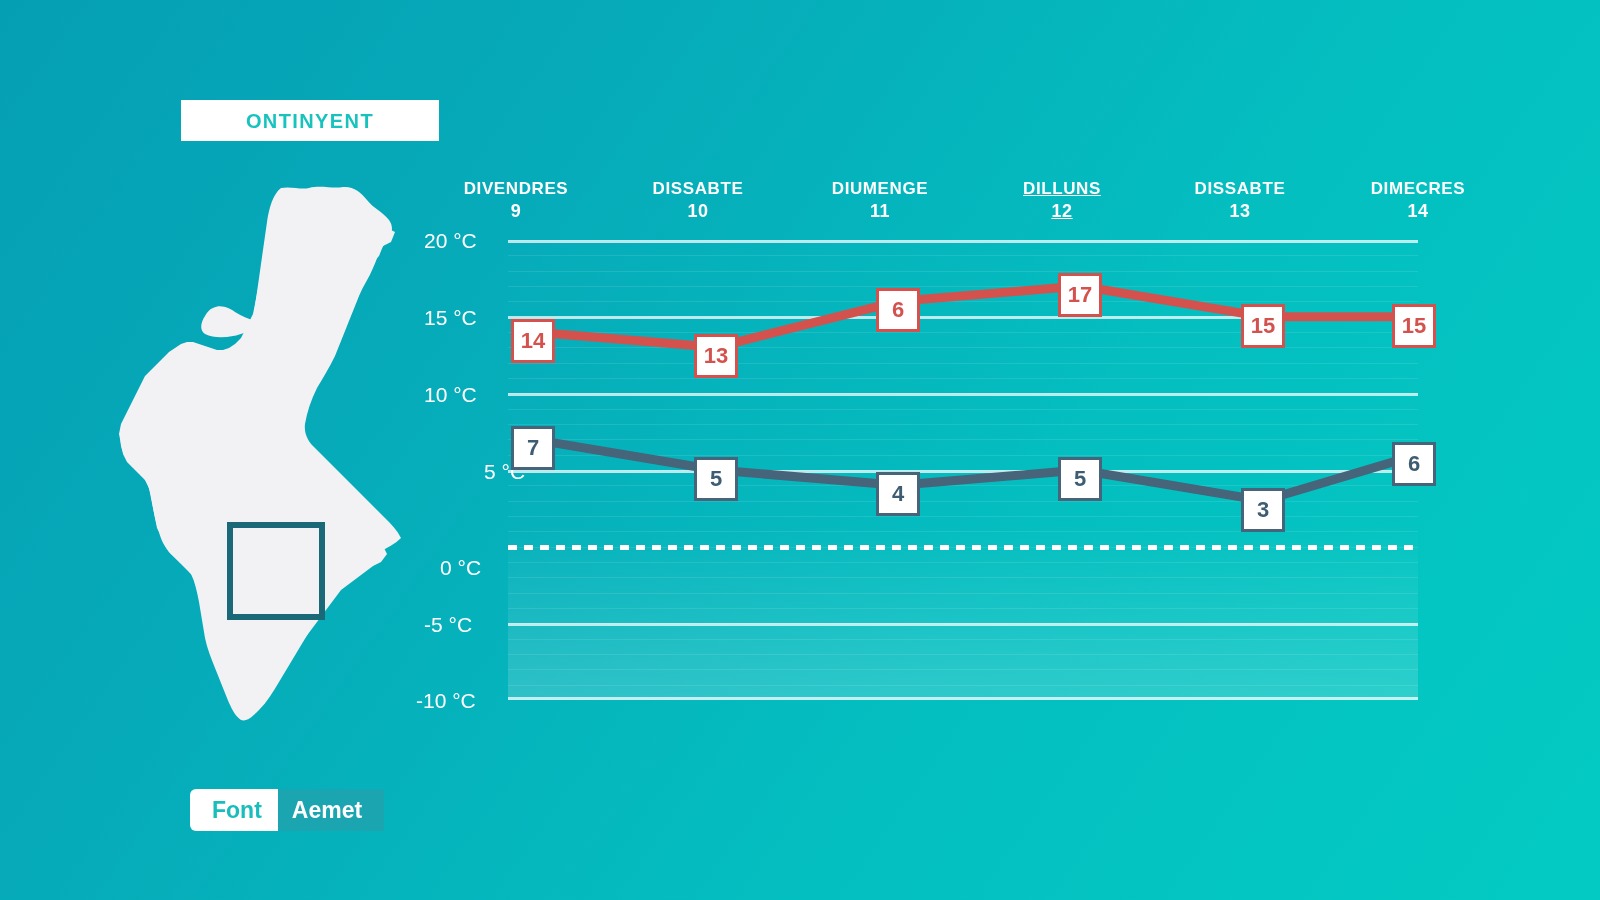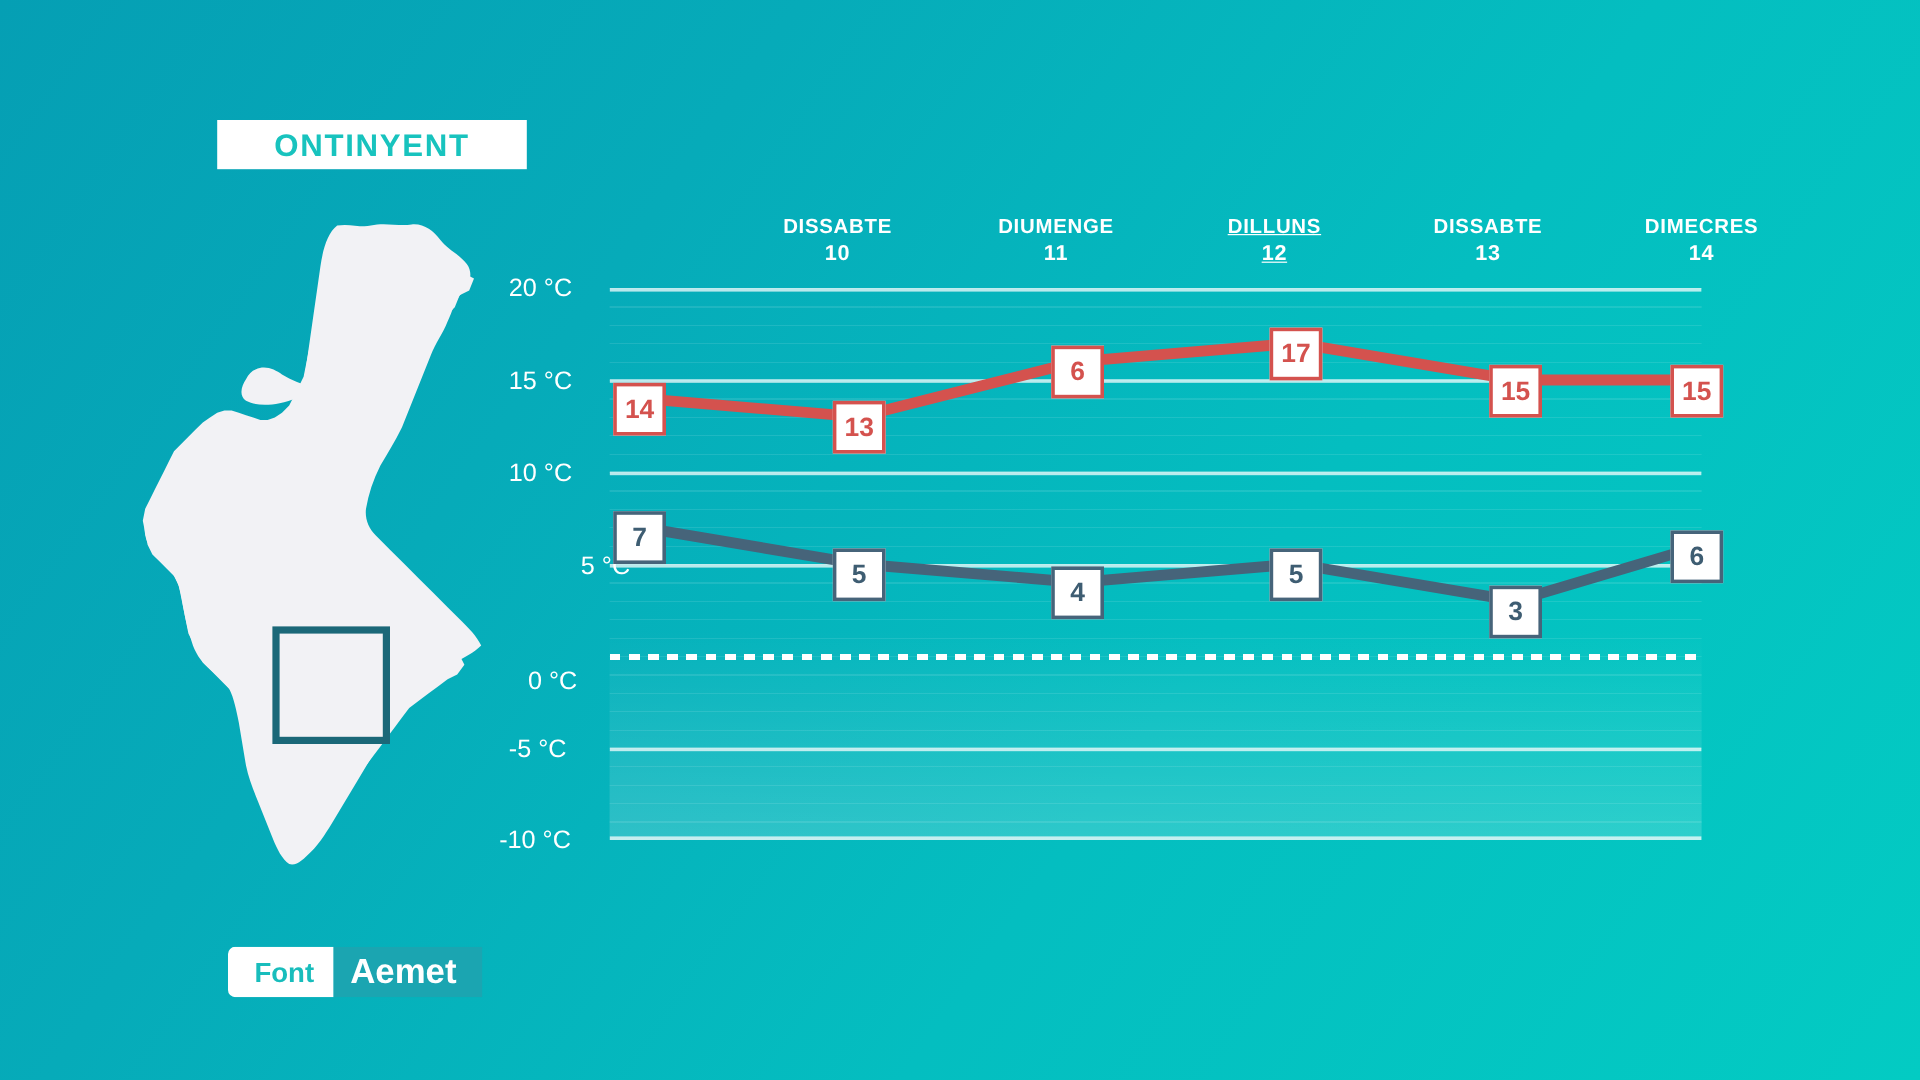--- a/index.html
+++ b/index.html
@@ -11,21 +11,21 @@
   }
 
   
   #title-plate{
     position:absolute; left:181px; top:100px;
     width:258px; height:41px;
     background:#FFFFFF;
     display:flex; align-items:center; justify-content:center;
   }
   #title-plate .txt{
-    color:#18C3BE; font-size:26px; font-weight:bold;
+    color:#18C3BE; font-size:20px; font-weight:bold;
     letter-spacing:1.4px; line-height:1;
   }
 
   
   #map-wrap{ position:absolute; left:95px; top:180px; width:330px; height:560px; }
   #map-wrap svg{ width:100%; height:100%; display:block; }
 
   
   #chart{ position:absolute; left:0; top:0; width:1600px; height:900px; }
 
@@ -75,21 +75,21 @@
   #source{
     position:absolute; left:190px; top:789px; height:42px;
     display:flex; align-items:stretch; border-radius:1px; overflow:hidden;
   }
   #source .left{
     background:#FFFFFF; color:#18BDBC; font-size:23px; font-weight:bold;
     display:flex; align-items:center; padding:0 16px 0 22px;
     border-top-left-radius:6px; border-bottom-left-radius:6px;
   }
   #source .right{
-    background:#1BA5B1; color:#FFFFFF; font-size:29px; font-weight:bold;
+    background:#1BA5B1; color:#FFFFFF; font-size:23px; font-weight:bold;
     display:flex; align-items:center; padding:0 22px 0 14px;
   }
 </style>
 </head>
 <body>
 
 <div id="title-plate">
   <span class="txt">ONTINYENT</span>
 </div>
 
@@ -138,20 +138,24 @@
         M118,128 C126,124 134,128 140,132 C148,137 156,140 164,142
         C158,150 148,154 138,156 C128,158 118,158 110,154
         C104,150 106,142 110,136 C112,132 115,129 118,128 Z"></path>
     </g>
     <rect x="135" y="345" width="92" height="92" fill="none" stroke="#1B6878" stroke-width="6"></rect>
   </svg>
 </div>
 
 <div id="chart">
 
+  <div class="day-head" style="left:416px; top:178px;">
+    <span>DIVENDRES</span>
+    <span class="dnum">9</span>
+  </div>
   <div class="day-head" style="left:598px; top:178px;">
     <span>DISSABTE</span>
     <span class="dnum">10</span>
   </div>
   <div class="day-head" style="left:780px; top:178px;">
     <span>DIUMENGE</span>
     <span class="dnum">11</span>
   </div>
   <div class="day-head" style="left:962px; top:178px;text-decoration:underline;">
     <span>DILLUNS</span>

